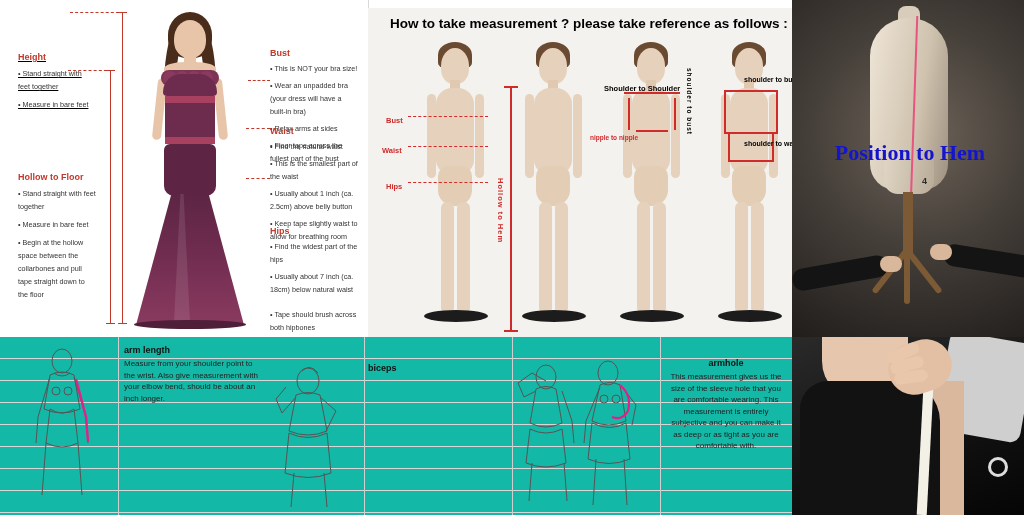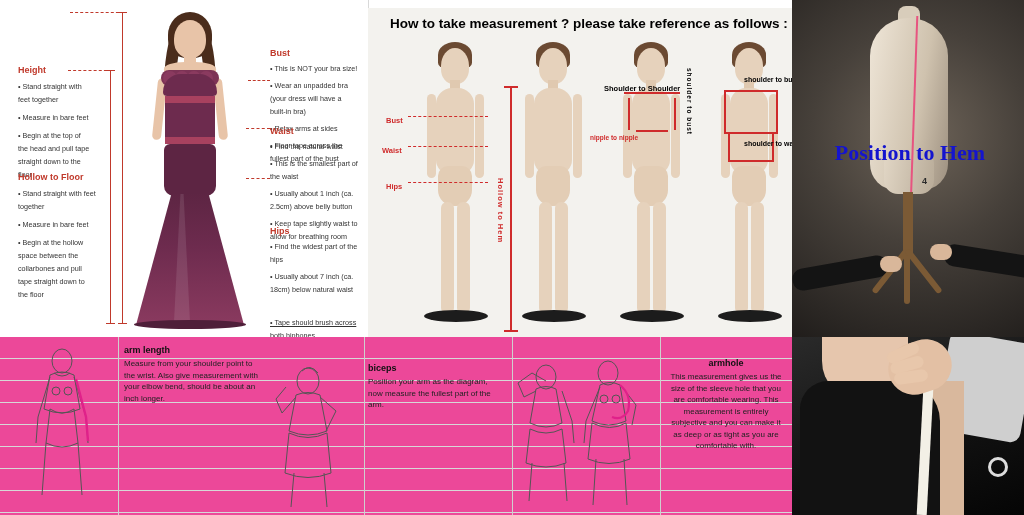--- a/index.html
+++ b/index.html
@@ -82,21 +82,21 @@
   .form-tape{position:absolute;left:120px;top:16px;width:2px;height:246px;background:#e75480;transform:rotate(2deg);}
   .form-arm1{position:absolute;left:0px;top:262px;width:96px;height:22px;background:#141414;border-radius:10px;transform:rotate(-10deg);}
   .form-arm2{position:absolute;left:152px;top:250px;width:92px;height:22px;background:#141414;border-radius:10px;transform:rotate(9deg);}
   .form-hand1{position:absolute;left:88px;top:256px;width:22px;height:16px;border-radius:8px;background:#d9b79a;}
   .form-hand2{position:absolute;left:138px;top:244px;width:22px;height:16px;border-radius:8px;background:#d9b79a;}
   .form-num{position:absolute;left:130px;top:176px;font-size:9px;color:#2b2b2b;font-weight:bold;}
   .sth-label{position:absolute;left:8px;top:140px;width:220px;text-align:center;
      font-size:22px;font-weight:bold;color:#1414cf;font-family:"Liberation Serif",serif;}
 
   
-  #strip{left:0;top:337px;width:792px;height:178px;background:#ec4899;}
+  #strip{left:0;top:337px;width:792px;height:178px;background:#14b8a6;}
   .ruled{position:absolute;left:0;top:0;width:792px;height:178px;
     background:repeating-linear-gradient(180deg,transparent 0 21px,#d7d7d7 21px 22px);}
   .vline{position:absolute;top:0;width:1px;height:178px;background:#cfcfcf;}
   .cell-title{font-size:9px;font-weight:bold;color:#111;}
   .cell-body{font-size:8px;line-height:11.5px;color:#222;}
 
   
   .sketch{position:absolute;}
   .sketch svg{display:block;}
 
@@ -151,25 +151,24 @@
     <div class="vbar abs" style="left:110px;top:70px;height:254px;">
       <div class="cap" style="top:0;"></div>
       <div class="cap" style="top:253px;"></div>
     </div>
     <div class="hdash abs" style="left:70px;top:12px;width:54px;"></div>
     <div class="hdash abs" style="left:68px;top:70px;width:44px;"></div>
     <div class="hdash abs" style="left:248px;top:80px;width:22px;"></div>
     <div class="hdash abs" style="left:246px;top:128px;width:24px;"></div>
     <div class="hdash abs" style="left:246px;top:178px;width:24px;"></div>
 
-    <div class="abs" style="left:18px;top:65px;width:72px;">
+    <div class="abs" style="left:18px;top:52px;width:72px;text-decoration:underline;">
       <div class="hdr">Height</div>
       <div class="tiny" style="margin-top:5px;">• Stand straight with feet together</div>
       <div class="tiny" style="margin-top:5px;">• Measure in bare feet</div>
-      <div class="tiny" style="margin-top:5px;">• Begin at the top of the head and pull tape straight down to the floor</div>
     </div>
 
     <div class="abs" style="left:18px;top:172px;width:78px;">
       <div class="hdr">Hollow to Floor</div>
       <div class="tiny" style="margin-top:5px;">• Stand straight with feet together</div>
       <div class="tiny" style="margin-top:5px;">• Measure in bare feet</div>
       <div class="tiny" style="margin-top:5px;">• Begin at the hollow space between the collarbones and pull tape straight down to the floor</div>
     </div>
 
     <div class="abs" style="left:270px;top:48px;width:88px;">
@@ -185,21 +184,21 @@
       <div class="tiny" style="margin-top:4px;">• Find the natural waist</div>
       <div class="tiny" style="margin-top:4px;">• This is the smallest part of the waist</div>
       <div class="tiny" style="margin-top:4px;">• Usually about 1 inch (ca. 2.5cm) above belly button</div>
       <div class="tiny" style="margin-top:4px;">• Keep tape slightly waist to allow for breathing room</div>
     </div>
 
     <div class="abs" style="left:270px;top:226px;width:88px;">
       <div class="hdr">Hips</div>
       <div class="tiny" style="margin-top:4px;">• Find the widest part of the hips</div>
       <div class="tiny" style="margin-top:4px;">• Usually about 7 inch (ca. 18cm) below natural waist</div>
-      <div class="tiny" style="margin-top:20px;text-decoration:underline;">• Tape should brush across both hipbones</div>
+      <div class="tiny" style="margin-top:12px;">• Tape should brush across both hipbones</div>
     </div>
   </div>
 
   <div class="abs" id="panel-mannequin">
     <div class="title">How to take measurement ?  please take reference as follows :</div>
 
     <div class="mq" style="left:42px;">
       <div class="m-hair"></div>
         <div class="m-head"></div>
         <div class="m-neck"></div>
@@ -336,21 +335,20 @@
           <path d="M34 38 l-14 16 l-6 -14 l10 -12"></path>
           <path d="M58 38 l16 14 l-10 20"></path>
           <path d="M27 74 q19 9 38 0 l4 40 q-23 9 -46 0 z"></path>
           <path d="M32 114 l-3 34 M62 114 l3 34"></path>
         </g>
       </svg>
     </div>
 
     <div class="abs" style="left:368px;top:26px;width:132px;">
       <div class="cell-title">biceps</div>
-      <div class="cell-body" style="margin-top:3px;">Position your arm as the diagram, now measure the fullest part of the arm.</div>
     </div>
 
     <div class="sketch" style="left:506px;top:18px;">
       <svg width="76" height="150" viewBox="0 0 76 150">
         <g fill="none" stroke="#555" stroke-width="1">
           <ellipse cx="40" cy="22" rx="10" ry="12"></ellipse>
           <path d="M30 34 q10 -5 20 0 l6 34 q-16 8 -32 0 z"></path>
           <path d="M30 36 l-12 6 l-6 -14 l14 -10 l14 8"></path>
           <path d="M56 36 l10 30 l2 22"></path>
           <path d="M24 74 q16 8 32 0 l4 34 q-20 8 -40 0 z"></path>

